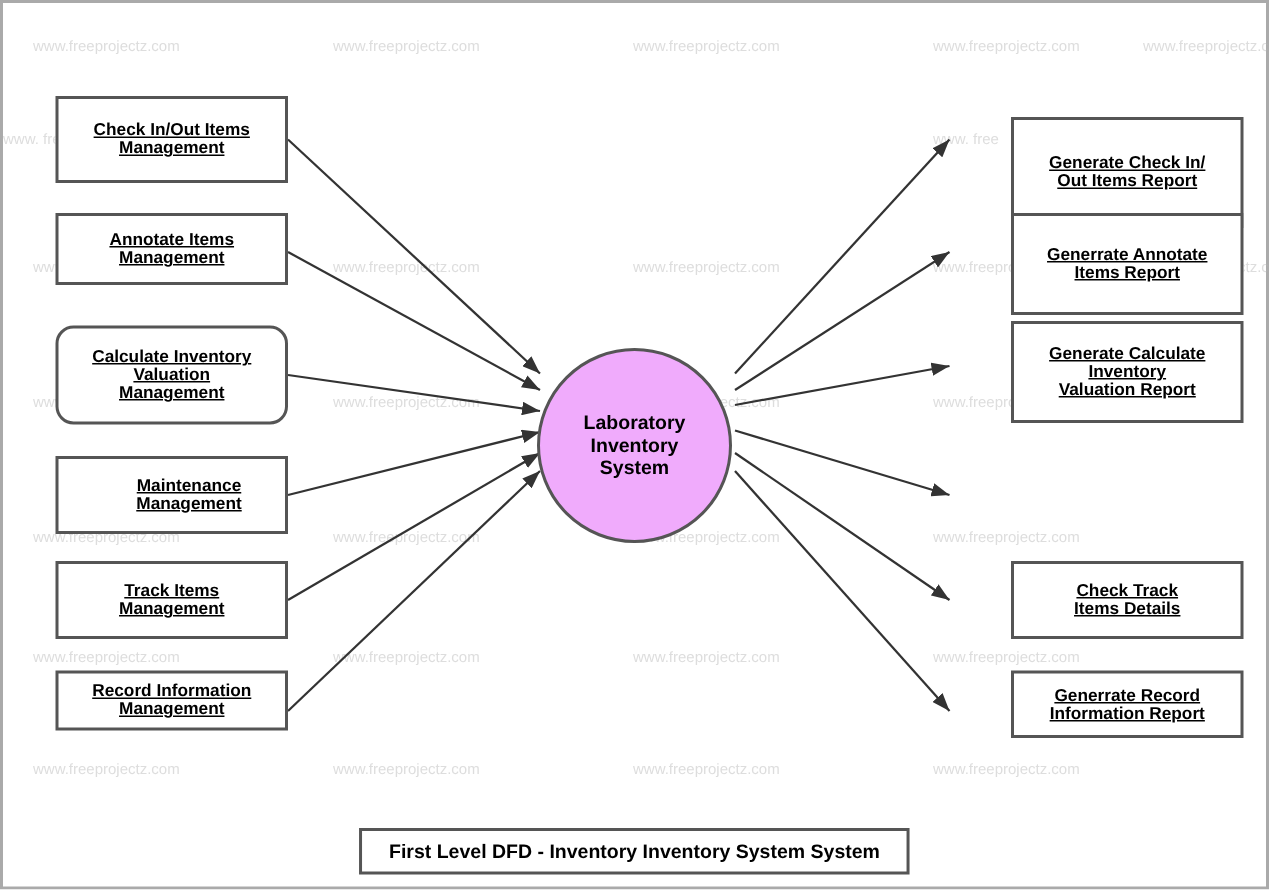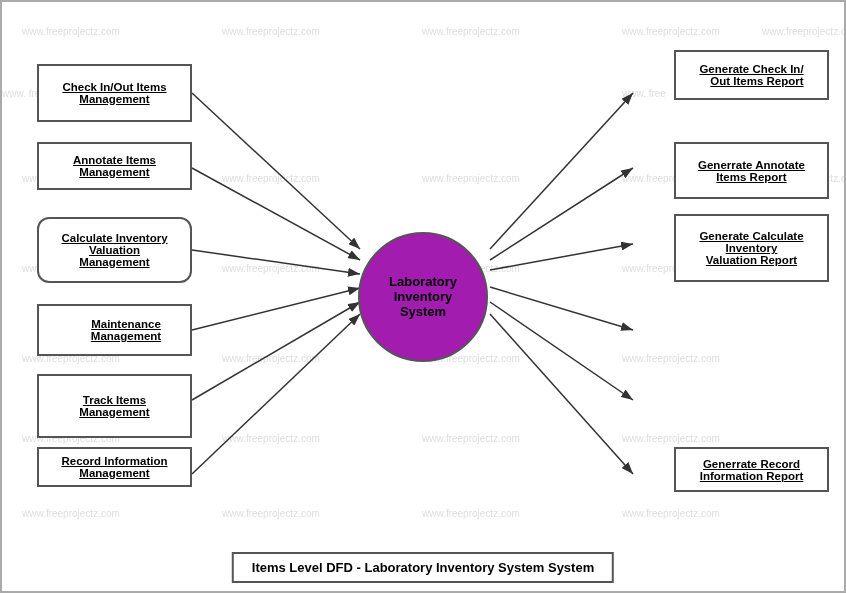--- a/index.html
+++ b/index.html
@@ -30,21 +30,21 @@
     
     .center-circle {
       position: absolute;
       left: 50%;
       top: 50%;
       transform: translate(-50%, -50%);
       width: 130px;
       height: 130px;
       border-radius: 50%;
       border: 2px solid #555;
-      background: #a21caf;
+      background: #f0abfc;
       display: flex;
       align-items: center;
       justify-content: center;
       text-align: center;
       font-size: 13px;
       font-weight: bold;
       z-index: 10;
     }
     
     .box {
@@ -132,35 +132,38 @@
   </div>
   <div class="box" style="top:140px; left:35px; height:48px;">
     Annotate Items<br>Management
   </div>
   <div class="box" style="top:215px; left:35px; height:66px;border-radius:12px;">
     Calculate Inventory<br>Valuation<br>Management
   </div>
   <div class="box" style="top:302px; left:35px; height:52px;padding-left:28px;">
     Maintenance<br>Management
   </div>
-  <div class="box" style="top:372px; left:35px; height:64px;">
+  <div class="box" style="top:372px; left:35px; height:52px;">
     Track Items<br>Management
   </div>
   <div class="box" style="top:445px; left:35px; height:40px;">
     Record Information<br>Management
   </div>
 
-  <div class="box" style="top:48px; right:15px; height:50px; left:auto; right:15px; position:absolute;text-align:right;">
+  <div class="box" style="top:76px; right:15px; height:74px; left:auto; right:15px; position:absolute;">
     Generate Check In/<br>Out Items Report
   </div>
-  <div class="box" style="top:140px; right:15px; height:57px; position:absolute; left:auto; right:15px;">
+  <div class="box" style="top:140px; right:15px; height:68px; position:absolute; left:auto; right:15px;">
     Generrate Annotate<br>Items Report
   </div>
   <div class="box" style="top:212px; right:15px; height:68px; position:absolute; left:auto; right:15px;">
     Generate Calculate<br>Inventory<br>Valuation Report
+  </div>
+  <div class="box" style="top:372px; right:15px; height:52px; position:absolute; left:auto; right:15px;">
+    Check Track<br>Items Details
   </div>
   <div class="box" style="top:445px; right:15px; height:45px; position:absolute; left:auto; right:15px;">
     Generrate Record<br>Information Report
   </div>
 
   <div class="center-circle">
     Laboratory<br>Inventory<br>System
   </div>
 
   <svg class="arrows-svg" xmlns="http://www.w3.org/2000/svg">
@@ -191,15 +194,15 @@
 
     <line x1="488" y1="268" x2="631" y2="242" stroke="#333" stroke-width="1.5" marker-end="url(#arrowhead)"></line>
 
     <line x1="488" y1="285" x2="631" y2="328" stroke="#333" stroke-width="1.5" marker-end="url(#arrowhead)"></line>
 
     <line x1="488" y1="300" x2="631" y2="398" stroke="#333" stroke-width="1.5" marker-end="url(#arrowhead)"></line>
 
     <line x1="488" y1="312" x2="631" y2="472" stroke="#333" stroke-width="1.5" marker-end="url(#arrowhead)"></line>
   </svg>
 
-  <div class="footer-bar">Items Level DFD - Laboratory Inventory System System</div>
+  <div class="footer-bar">First Level DFD - Inventory Inventory System System</div>
 
 </div>
 
 </body></html>

